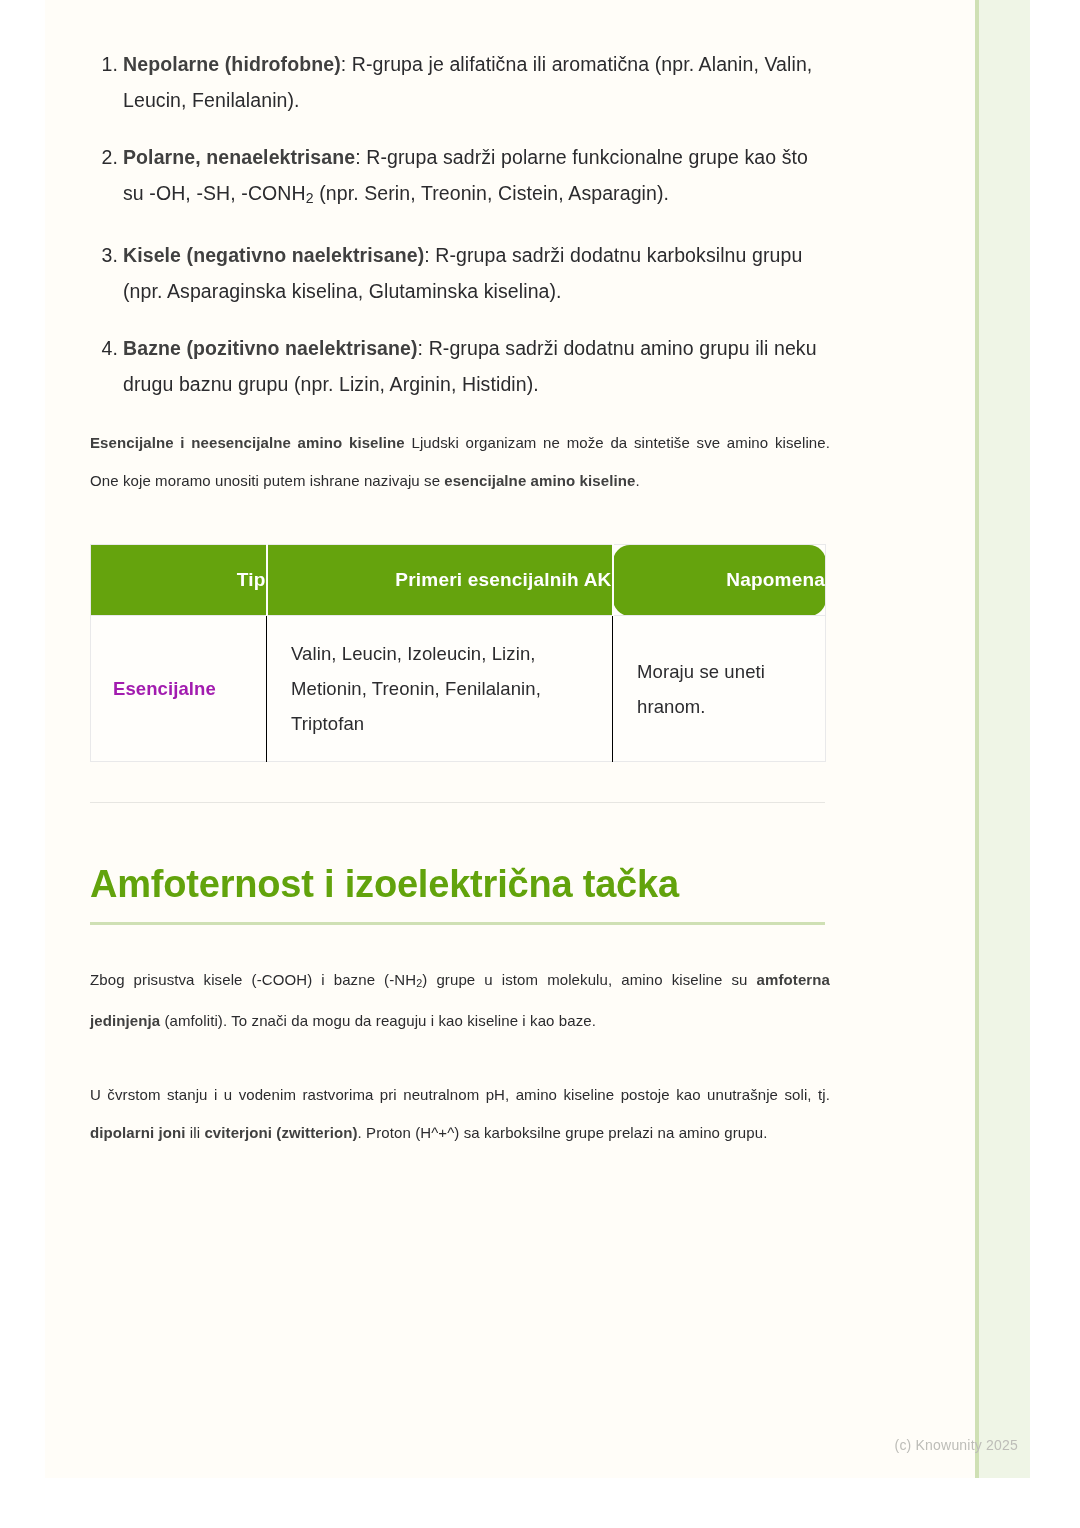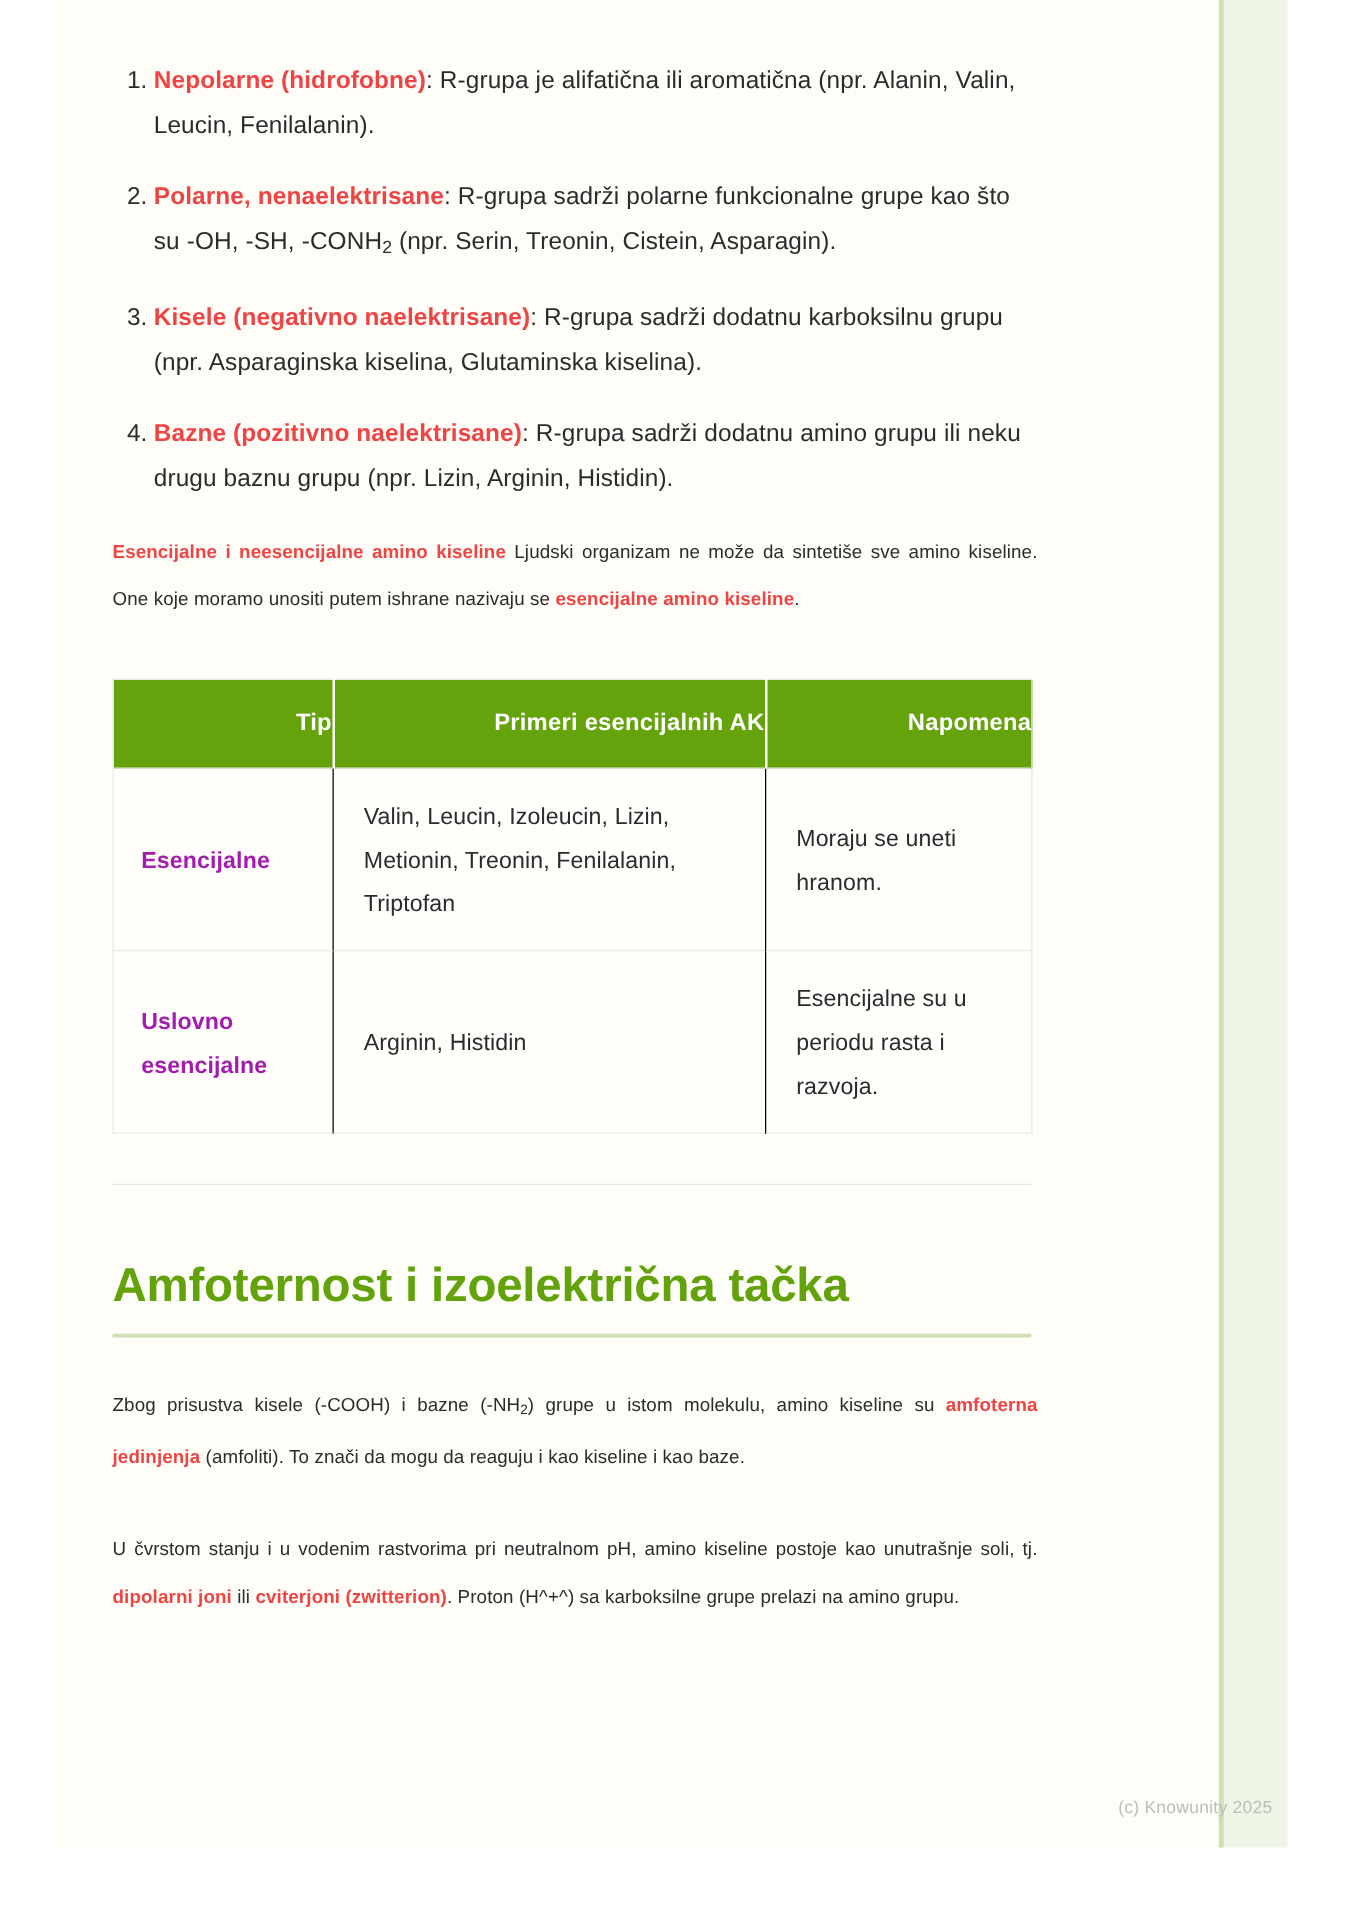--- a/index.html
+++ b/index.html
@@ -69,21 +69,21 @@
   }
   ol.num-list > li .marker {
     position: absolute;
     left: 6px;
     top: 0;
     width: 22px;
     text-align: right;
     color: #2b2b2e;
     font-size: 19.5px;
   }
-  .b { font-weight: 700; color: #ef4444; }
+  .b { font-weight: 700; color: #404040; }
 
   
   p.para {
     margin: 0;
     font-size: 15px;
     line-height: 38px;
     color: #2b2b2e;
     text-align: justify;
     letter-spacing: .1px;
   }
@@ -110,21 +110,21 @@
     background: #65a30d;
     color: #ffffff;
     font-size: 19px;
     font-weight: 700;
     text-align: right;
     padding: 22px 0 22px 24px;
     border-right: 2px solid #fdfdfb;
     line-height: 26px;
     letter-spacing: .2px;
   }
-  table.ak-table thead th:last-child { border-right: none; }
+  table.ak-table thead th:last-child { border-right: none; border-radius: 17px; }
 
   table.ak-table tbody td {
     font-size: 18.5px;
     line-height: 35px;
     color: #2b2b2e;
     padding: 20px 22px 20px 24px;
     border-top: 1px solid #e8e8ea;
     border-right: 1px solid #000000;
     vertical-align: middle;
     letter-spacing: .1px;
@@ -219,25 +219,20 @@
             <th>Primeri esencijalnih AK</th>
             <th>Napomena</th>
           </tr>
         </thead>
         <tbody>
           <tr>
             <td class="type-cell">Esencijalne</td>
             <td>Valin, Leucin, Izoleucin, Lizin, Metionin, Treonin, Fenilalanin, Triptofan</td>
             <td>Moraju se uneti hranom.</td>
           </tr>
-          <tr>
-            <td class="type-cell">Uslovno esencijalne</td>
-            <td>Arginin, Histidin</td>
-            <td>Esencijalne su u periodu rasta i razvoja.</td>
-          </tr>
         </tbody>
       </table>
     </div>
 
     <div class="rule"></div>
 
     <h2 class="sec-title">Amfoternost i izoelektrična tačka</h2>
     <div class="title-underline"></div>
 
     <p class="para spaced"><span>Zbog prisustva kisele (-COOH) i bazne (-NH</span><span class="sub">2</span><span>) grupe u istom molekulu, amino kiseline su </span><span class="b">amfoterna jedinjenja</span><span> (amfoliti). To znači da mogu da reaguju i kao kiseline i kao baze.</span></p>

